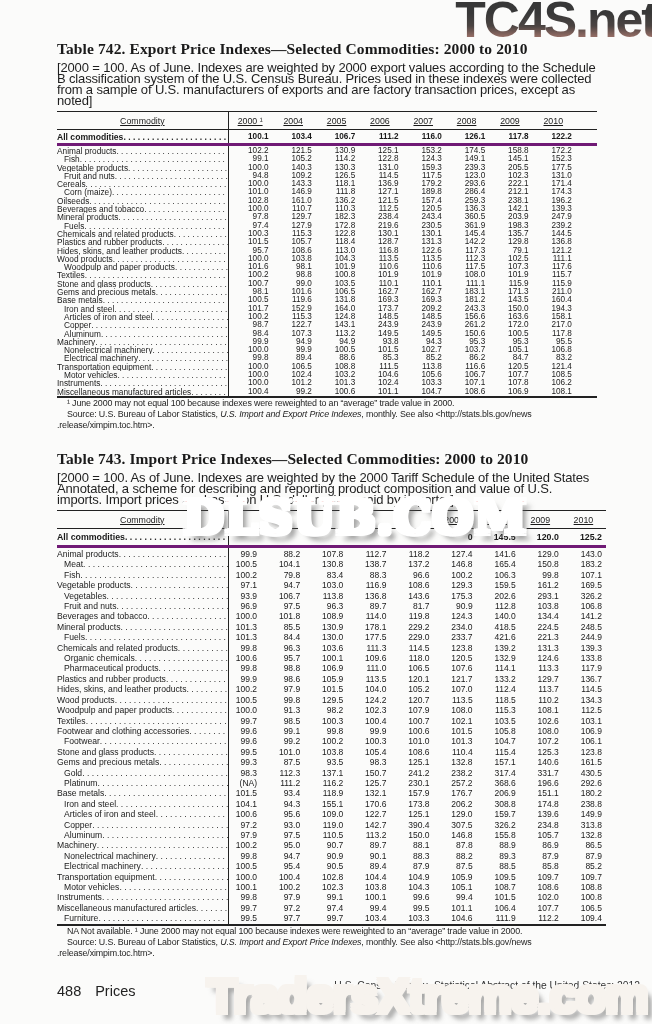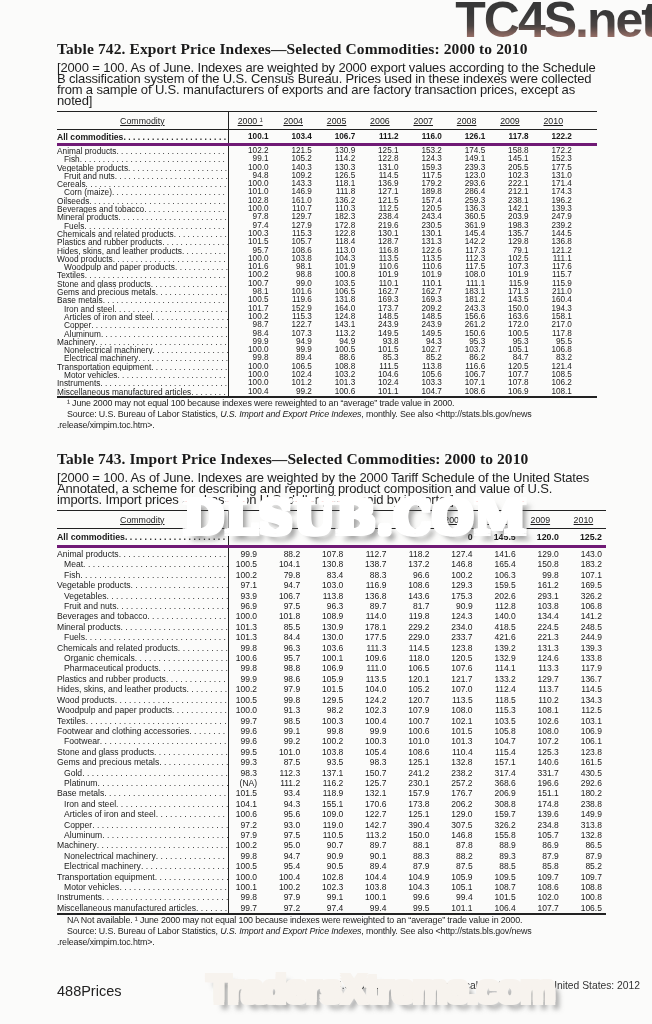--- a/index.html
+++ b/index.html
@@ -32,35 +32,35 @@
   .t{white-space:nowrap;}
   tr.ind .cw{padding-left:7px;}
   .dots{flex:1;overflow:hidden;white-space:nowrap;color:#2a2a2a;}
   .dots::after{content:" .\00a0.\00a0.\00a0.\00a0.\00a0.\00a0.\00a0.\00a0.\00a0.\00a0.\00a0.\00a0.\00a0.\00a0.\00a0.\00a0.\00a0.\00a0.\00a0.\00a0.\00a0.\00a0.\00a0.\00a0.\00a0.\00a0.\00a0.\00a0.\00a0.\00a0.\00a0.\00a0.\00a0.\00a0.\00a0.\00a0.\00a0.\00a0.\00a0.";}
   #tbl742 .c-label{width:171px;} #tbl742 .c-y{width:43.3px;} #tbl742 .c-sp{width:22px;}
   #tbl743 .c-label{width:171px;} #tbl743 .c-y1{width:32px;} #tbl743 .c-y{width:43.1px;} #tbl743 .c-sp{width:1px;}
   .fnblock{font-size:8.9px;line-height:11px;letter-spacing:-.15px;color:#1e1e1e;}
   .fn1{text-indent:10px;}
   .src{text-indent:10px;white-space:nowrap;}
   #pgfoot{position:absolute;left:57px;top:983px;font-size:14.5px;color:#222;}
-  #pgfoot .pgnum{}
+  #pgfoot .pgnum{margin-right:14px;}
   #credit{position:absolute;right:12px;top:980px;font-size:10.3px;color:#333;}
   .wm{position:absolute;font-weight:bold;white-space:nowrap;pointer-events:none;z-index:10;}
   #wmTop{top:-9px;right:-4px;font-size:50px;letter-spacing:-2px;opacity:.9;
          font-family:"Liberation Sans",sans-serif;
          background:linear-gradient(180deg,#242424 38%,#37302e 60%,#8f6158 80%,#b89a8d 100%);
          -webkit-background-clip:text;background-clip:text;color:transparent;}
   #wmMid{left:183px;top:489px;font-size:47px;letter-spacing:1px;
          font-family:"DejaVu Serif","Liberation Serif",serif;
          background:linear-gradient(180deg,#ef6a5e 8%,#d62b2b 45%,#9c0f14 95%);
          -webkit-background-clip:text;background-clip:text;color:transparent;
          text-shadow:-2.5px -2.5px 0 #fff,2.5px -2.5px 0 #fff,-2.5px 2.5px 0 #fff,2.5px 2.5px 0 #fff,
                      0 -2.5px 0 #fff,0 2.5px 0 #fff,-2.5px 0 0 #fff,2.5px 0 0 #fff,
                      6px 7px 5px rgba(90,90,90,.55);text-align:right;}
-  #wmBottom{left:207px;top:967px;font-size:39px;letter-spacing:-1px;
+  #wmBottom{left:207px;top:967px;font-size:49px;letter-spacing:-1px;
          font-family:"Liberation Sans",sans-serif;
          background:linear-gradient(180deg,#e28680 12%,#c75654 55%,#a83b3d 95%);
          -webkit-background-clip:text;background-clip:text;color:transparent;
          text-shadow:-2.5px -2.5px 0 #f7f3ee,2.5px -2.5px 0 #f7f3ee,-2.5px 2.5px 0 #f7f3ee,2.5px 2.5px 0 #f7f3ee,
                      0 -2.5px 0 #f7f3ee,0 2.5px 0 #f7f3ee,-2.5px 0 0 #f7f3ee,2.5px 0 0 #f7f3ee,
                      6px 7px 5px rgba(100,100,100,.6);}
 </style>
 </head>
 <body>
 
@@ -1297,20 +1297,38 @@
             <td class="num">97.2</td>
             <td class="num">97.4</td>
             <td class="num">99.4</td>
             <td class="num">99.5</td>
             <td class="num">101.1</td>
             <td class="num">106.4</td>
             <td class="num">107.7</td>
             <td class="num">106.5</td>
             <td class="sp"></td>
           </tr>
+          <tr class="ind">
+            <td class="cmd">
+              <div class="cw">
+                <span class="t">Furniture</span>
+                <span class="dots"></span>
+              </div>
+            </td>
+            <td class="num">99.5</td>
+            <td class="num">97.7</td>
+            <td class="num">99.7</td>
+            <td class="num">103.4</td>
+            <td class="num">103.3</td>
+            <td class="num">104.6</td>
+            <td class="num">111.9</td>
+            <td class="num">112.2</td>
+            <td class="num">109.4</td>
+            <td class="sp"></td>
+          </tr>
         </tbody>
     </table>
     <div class="fnblock">
       <div class="fn1">NA Not available. ¹ June 2000 may not equal 100 because indexes were reweighted to an “average” trade value in 2000.</div>
       <div class="src"><span>Source: U.S. Bureau of Labor Statistics, </span><i>U.S. Import and Export Price Indexes</i><span>, monthly. See also &lt;http://stats.bls.gov/news</span></div>
       <div>.release/ximpim.toc.htm&gt;.</div>
     </div>
   </div>
 
   <div id="pgfoot">

